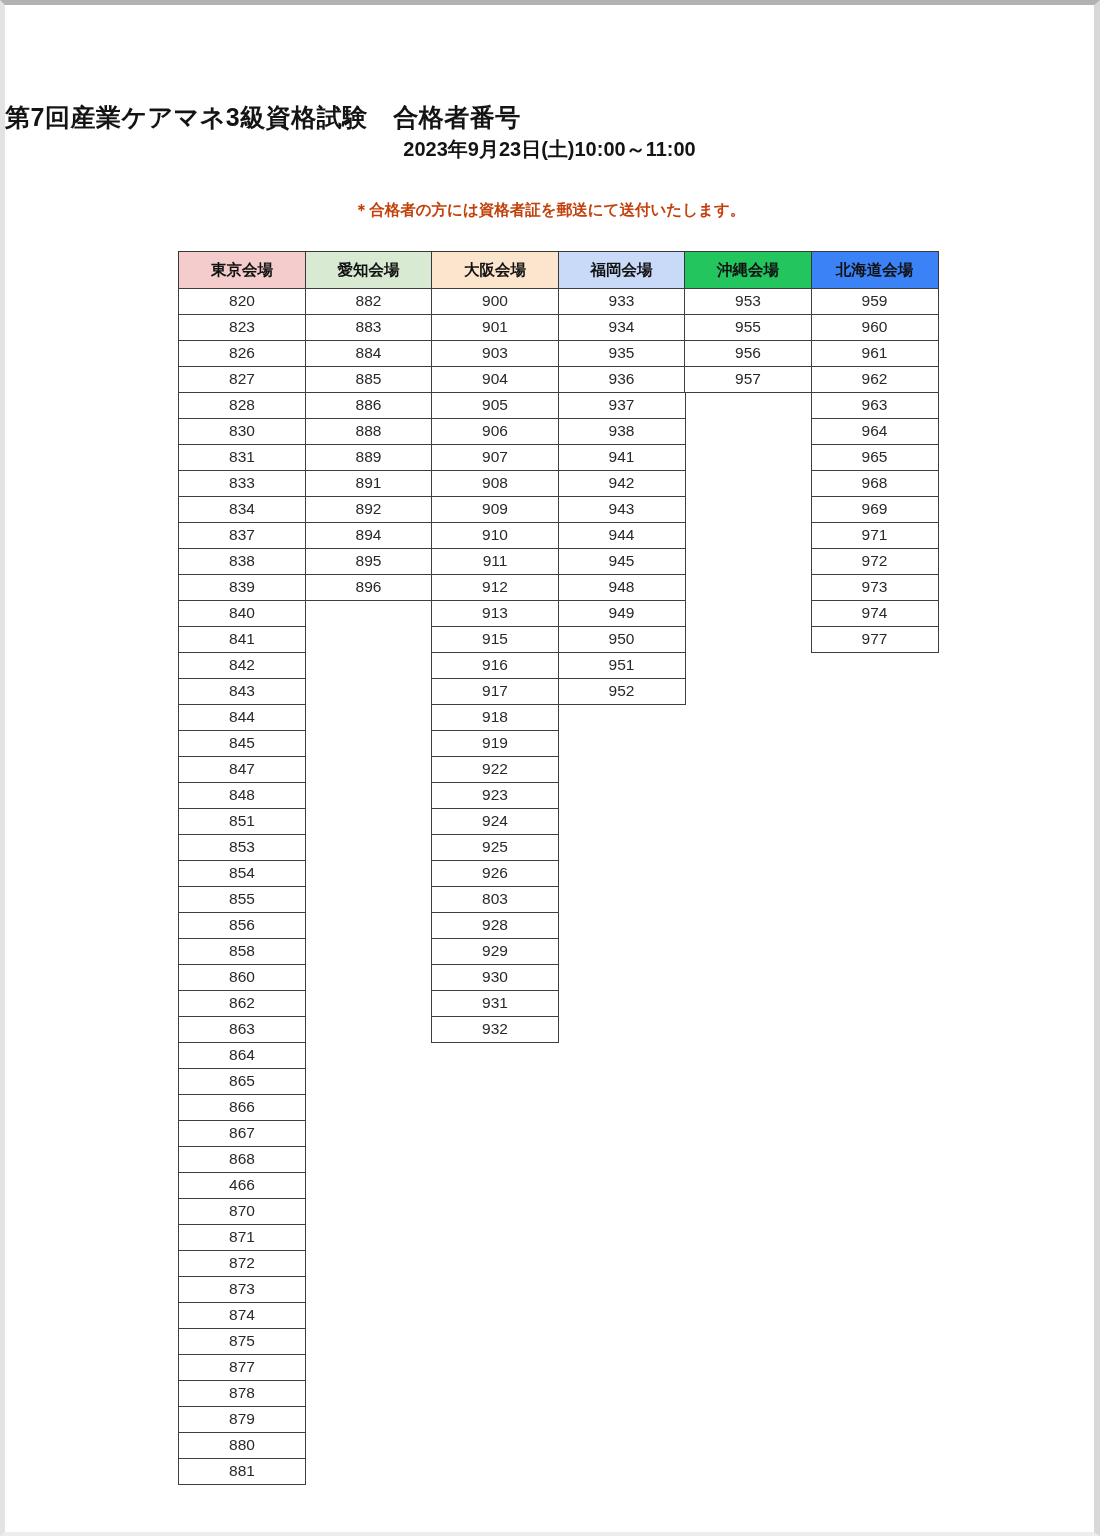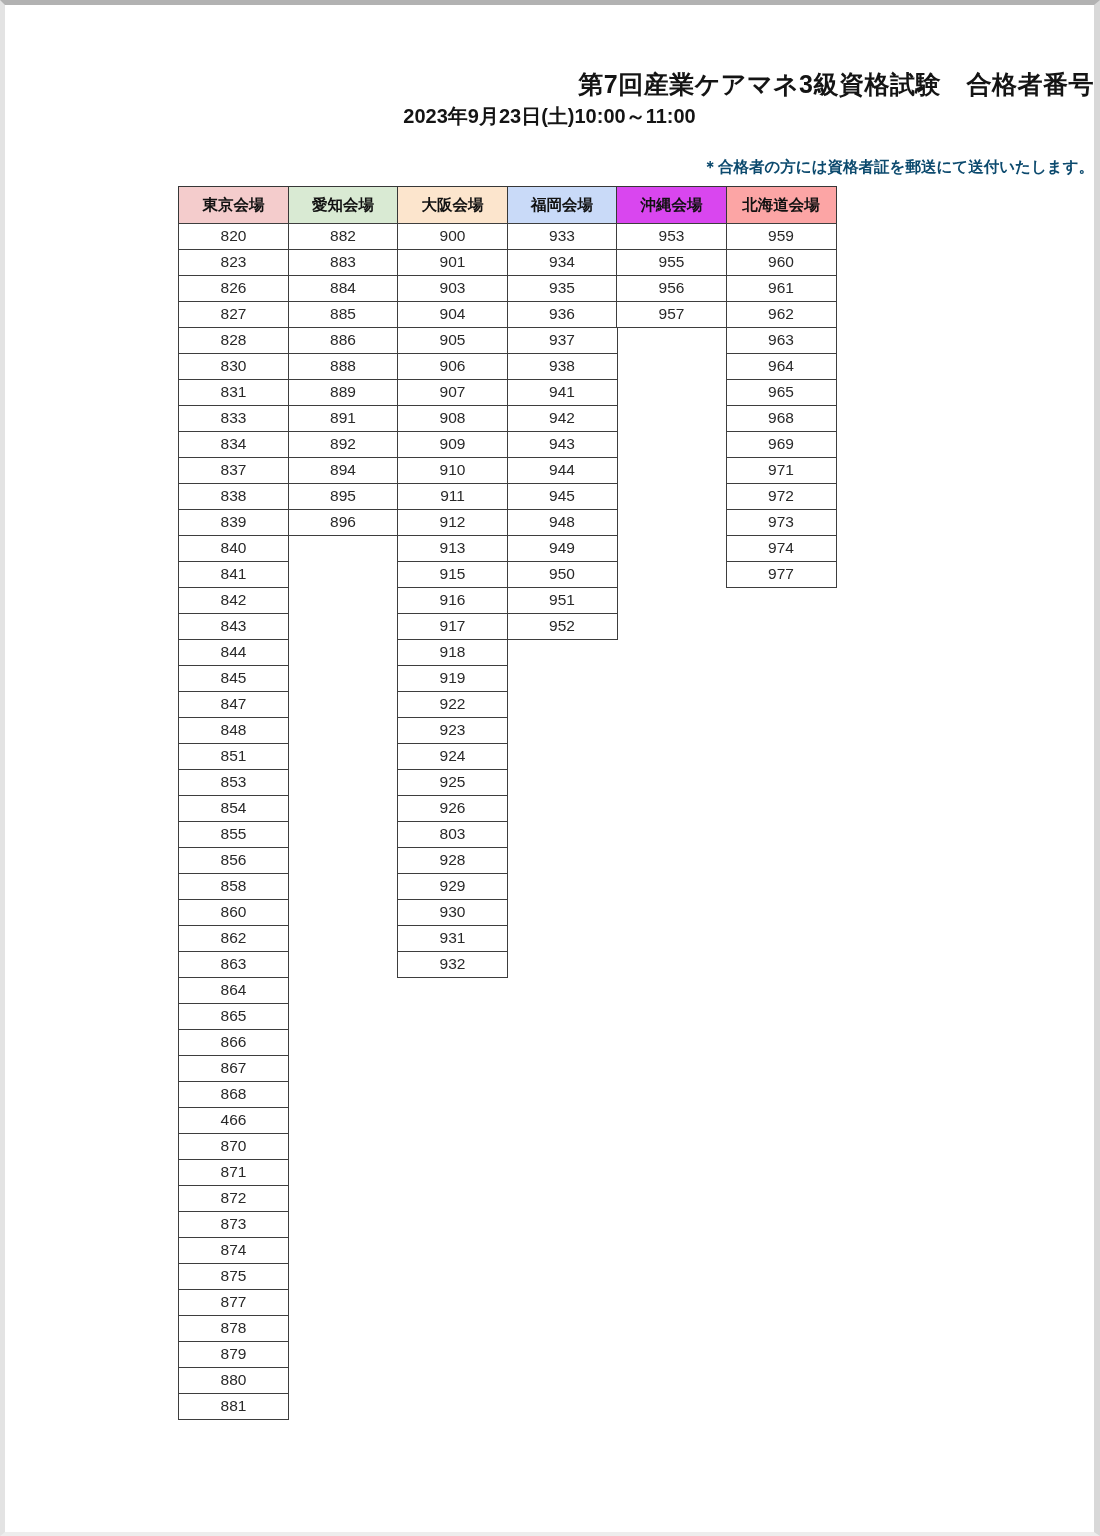--- a/index.html
+++ b/index.html
@@ -13,50 +13,50 @@
     box-sizing: border-box;
     width: 1100px; height: 1536px;
     border-top: 5px solid #b2b2b2;
     border-left: 5px solid #e3e3e3;
     border-right: 6px solid #d8d8d8;
     border-bottom: 4px solid #ededed;
     background: #ffffff;
   }
   .title {
     margin: 0;
-    padding-top: 64px;
-    text-align: right;
+    padding-top: 97px;
+    text-align: left;
     font-size: 25px;
     line-height: 30px;
     font-weight: bold;
     color: #141414;
     letter-spacing: 0.5px;
   }
   .datetime {
     margin: 5px 0 0 0;
     text-align: center;
     font-size: 20px;
     line-height: 24px;
     font-weight: bold;
     color: #141414;
   }
   .notes {
-    margin-top: 30px;
-    text-align: right;
+    margin-top: 40px;
+    text-align: center;
     font-size: 15.5px;
     line-height: 18px;
     font-weight: 600;
-    color: #0c4a6e;
+    color: #c2410c;
   }
   .results {
     display: flex;
     align-items: flex-start;
     margin: 10px 0 0 173px;
   }
-  .col { flex: 0 0 auto; width: 111px; }
+  .col { flex: 0 0 auto; width: 128px; margin-top: 22px; }
   .col + .col { margin-left: -1.5px; }
   .hdr {
     box-sizing: border-box;
     height: 38px;
     border: 1.5px solid #373737;
     display: flex; align-items: center; justify-content: center;
     font-size: 15.5px;
     font-weight: bold;
     color: #111111;
   }
@@ -190,28 +190,28 @@
         <div class="cell">943</div>
         <div class="cell">944</div>
         <div class="cell">945</div>
         <div class="cell">948</div>
         <div class="cell">949</div>
         <div class="cell">950</div>
         <div class="cell">951</div>
         <div class="cell">952</div>
       </div>
       <div class="col">
-        <div class="hdr" style="background: #d946ef;">沖縄会場</div>
+        <div class="hdr" style="background: #22c55e;">沖縄会場</div>
         <div class="cell">953</div>
         <div class="cell">955</div>
         <div class="cell">956</div>
         <div class="cell">957</div>
       </div>
       <div class="col">
-        <div class="hdr" style="background: #fca5a5;">北海道会場</div>
+        <div class="hdr" style="background: #3b82f6;">北海道会場</div>
         <div class="cell">959</div>
         <div class="cell">960</div>
         <div class="cell">961</div>
         <div class="cell">962</div>
         <div class="cell">963</div>
         <div class="cell">964</div>
         <div class="cell">965</div>
         <div class="cell">968</div>
         <div class="cell">969</div>
         <div class="cell">971</div>

